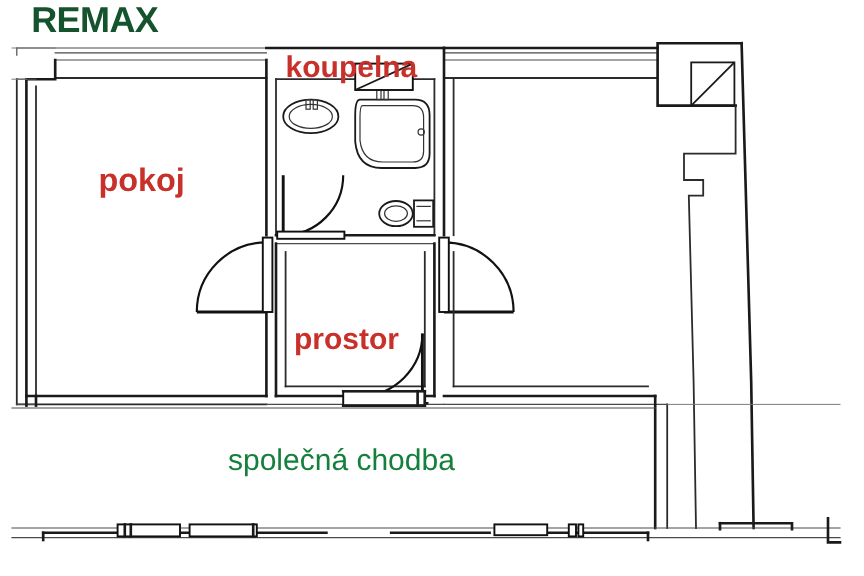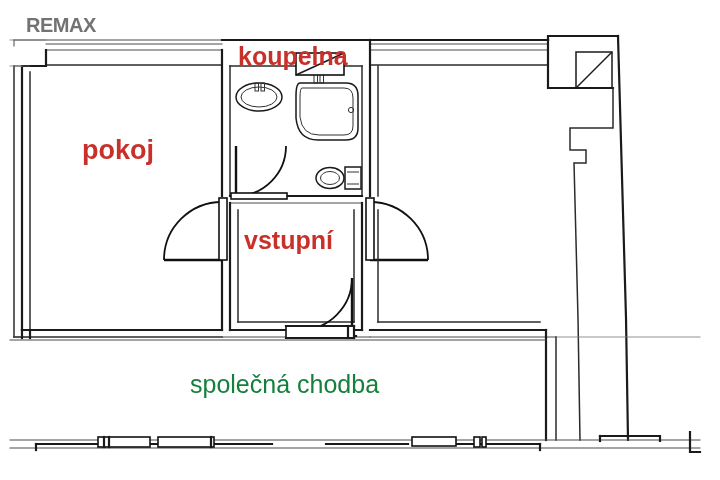--- a/index.html
+++ b/index.html
@@ -124,24 +124,24 @@
     top: 371px;
     font-size: 25px;
     font-weight: 400;
     color: #15803d;
   }
 
   
   #remax-logo {
     position: absolute;
     left: 26px;
-    top: 14px;
-    font-size: 20px;
+    top: 1px;
+    font-size: 30px;
     font-weight: 700;
-    color: #737373;
+    color: #14532d;
     letter-spacing: -0.5px;
     font-family: "Liberation Sans", sans-serif;
     user-select: none;
   }
 </style>
 </head>
 <body>
 
 <div id="floorplan-root">
 
@@ -352,20 +352,20 @@
       <line class="wall-hair" x1="556" y1="337" x2="700" y2="337"></line>
     </g>
 
   </svg>
 
   <div class="label label-bold" id="label-koupelna">koupelna</div>
 
   <div class="label label-bold" id="label-pokoj">pokoj</div>
 
 
-  <div class="label label-bold" id="label-vstupni">vstupní</div>
-
+
+  <div class="label label-bold" id="label-prostor">prostor</div>
 
   <div class="label" id="label-chodba">společná chodba</div>
 
   <div id="remax-logo">REMAX</div>
 
 </div>
 
 </body></html>

